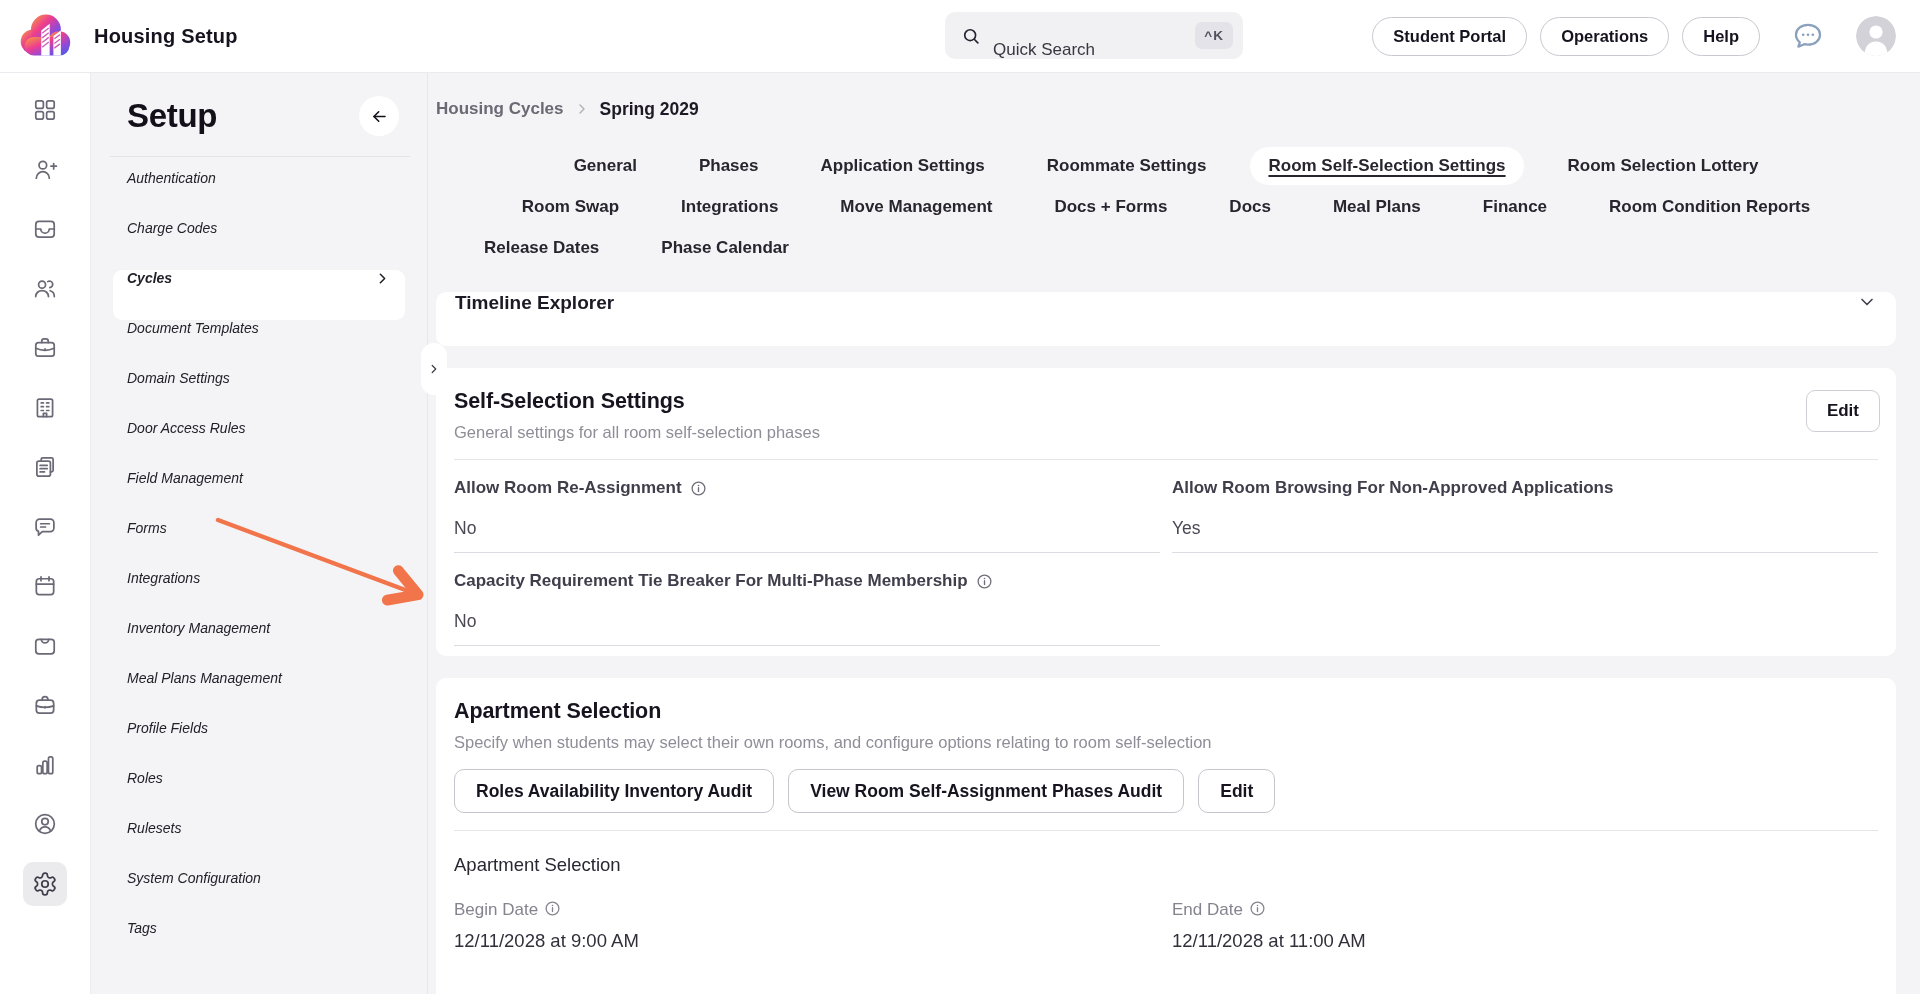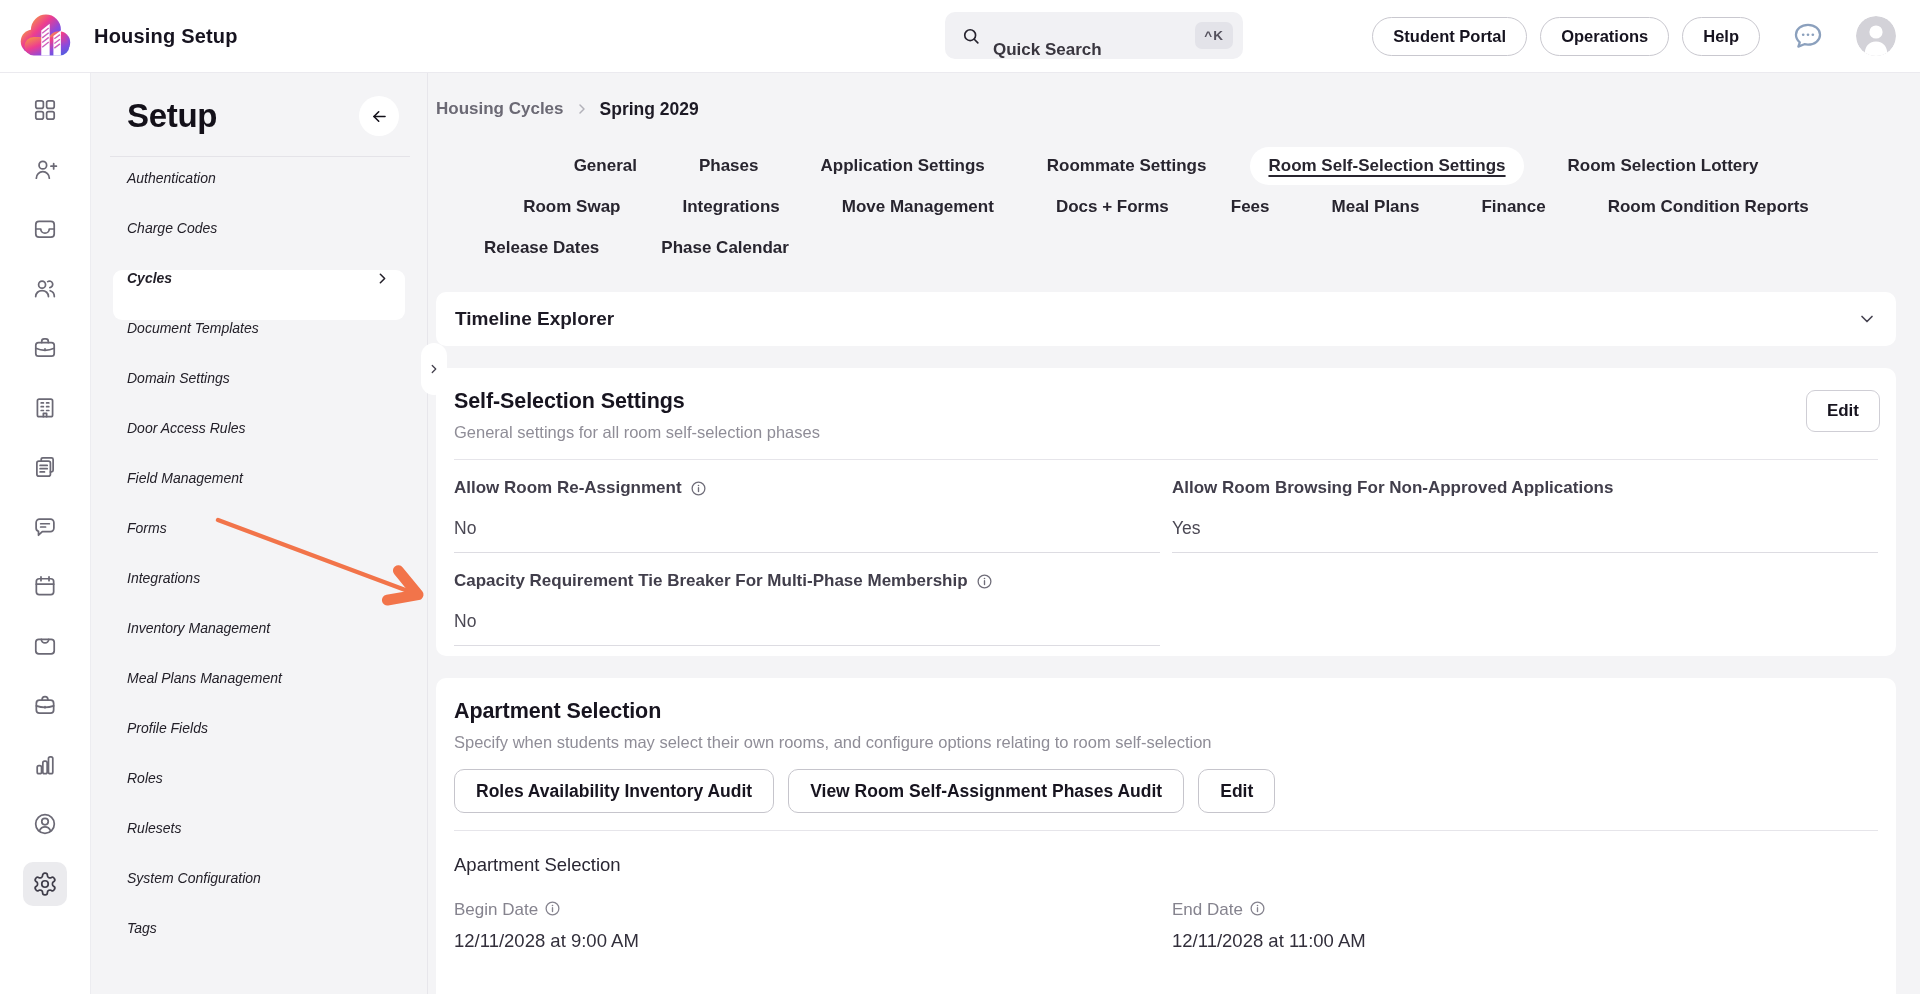--- a/index.html
+++ b/index.html
@@ -6,21 +6,21 @@
   html,body { width:1920px; height:994px; overflow:hidden; background:#fff;
     font-family:"Liberation Sans", sans-serif; color:#211e29; }
 
   
   .topbar { position:relative; height:73px; background:#fff; border-bottom:1px solid #ebeaef;
     display:flex; align-items:center; }
   .brand { display:flex; align-items:center; gap:21px; padding-left:17px; }
   .brand-name { font-size:20px; font-weight:800; color:#16131f; letter-spacing:.2px; }
   .search { position:absolute; left:945px; top:12px; width:298px; height:47px; background:#f1f1f4;
     border-radius:10px; display:flex; align-items:center; padding:0 10px 0 16px; cursor:text; }
-  .search-ph { font-size:17px; font-weight:700; color:#39363f; margin-left:12px;margin-top:28px; }
+  .search-ph { font-size:17px; font-weight:400; color:#39363f; margin-left:12px;margin-top:28px; }
   .kbd { margin-left:auto; background:#e3e3e9; border-radius:7px; padding:6px 9px; font-size:13.5px;
     font-weight:600; color:#55525e; letter-spacing:1px; }
   .topnav { margin-left:auto; display:flex; align-items:center; gap:13px; padding-right:24px; }
   .pill-btn { height:39px; padding:0 20px; border:1.4px solid #c9c8cf; border-radius:20px; background:#fff;
     font-family:inherit; font-size:16.5px; font-weight:700; color:#16131f; cursor:pointer; }
   .chat-btn { background:none; border:none; cursor:pointer; margin-left:18px; display:flex; }
   .avatar { width:40px; height:40px; margin-left:18px; border-radius:50%; cursor:pointer; }
 
   
   .app { display:flex; height:921px; }
@@ -59,21 +59,21 @@
   .crumb-current { font-size:17.5px; font-weight:750; color:#1d1a25; }
 
   .tabs { margin-top:29px; }
   .tab-row { display:flex; justify-content:center; column-gap:26px; margin-bottom:3px; }
   .tab-row.row-last { justify-content:flex-start; padding-left:30px; }
   .tab { height:38px; display:flex; align-items:center; padding:0 18px; border-radius:19px;
     font-size:17px; font-weight:700; color:#28252f; cursor:pointer; white-space:nowrap; }
   .tab.active { background:#fff; text-decoration:underline; text-underline-offset:4px; text-decoration-thickness:1.5px; }
 
   .card { background:#fff; border-radius:10px; }
-  .card-timeline { margin-top:25px; height:54px; display:flex; align-items:center;
+  .card-timeline { margin-top:25px; height:54px; display:flex; align-items:flex-start;
     justify-content:space-between; padding:0 19px; cursor:pointer; }
   .card-timeline h3 { font-size:19px; font-weight:750; color:#1d1a25; }
   .chev-down { width:20px; height:20px; fill:none; stroke:#454250; stroke-width:2; stroke-linecap:round; stroke-linejoin:round; }
 
   .card-section { margin-top:22px; padding:21px 18px 10px; position:relative; }
   .card-section h2 { font-size:21.5px; font-weight:750; color:#17141f; letter-spacing:-.1px; }
   .card-sub { margin-top:9px; font-size:16.5px; font-weight:500; color:#8f8d97; }
   .edit-btn { position:absolute; top:22px; right:16px; height:42px; padding:0 20px; background:#fff;
     border:1.4px solid #cfced5; border-radius:9px; font-family:inherit; font-size:17px; font-weight:700;
     color:#17141f; cursor:pointer; }
@@ -357,21 +357,21 @@
           <span class="tab">Application Settings</span>
           <span class="tab">Roommate Settings</span>
           <span class="tab active">Room Self-Selection Settings</span>
           <span class="tab">Room Selection Lottery</span>
         </div>
         <div class="tab-row">
           <span class="tab">Room Swap</span>
           <span class="tab">Integrations</span>
           <span class="tab">Move Management</span>
           <span class="tab">Docs + Forms</span>
-          <span class="tab">Fees</span>
+          <span class="tab">Docs</span>
           <span class="tab">Meal Plans</span>
           <span class="tab">Finance</span>
           <span class="tab">Room Condition Reports</span>
         </div>
         <div class="tab-row row-last">
           <span class="tab">Release Dates</span>
           <span class="tab">Phase Calendar</span>
         </div>
       </div>
 

